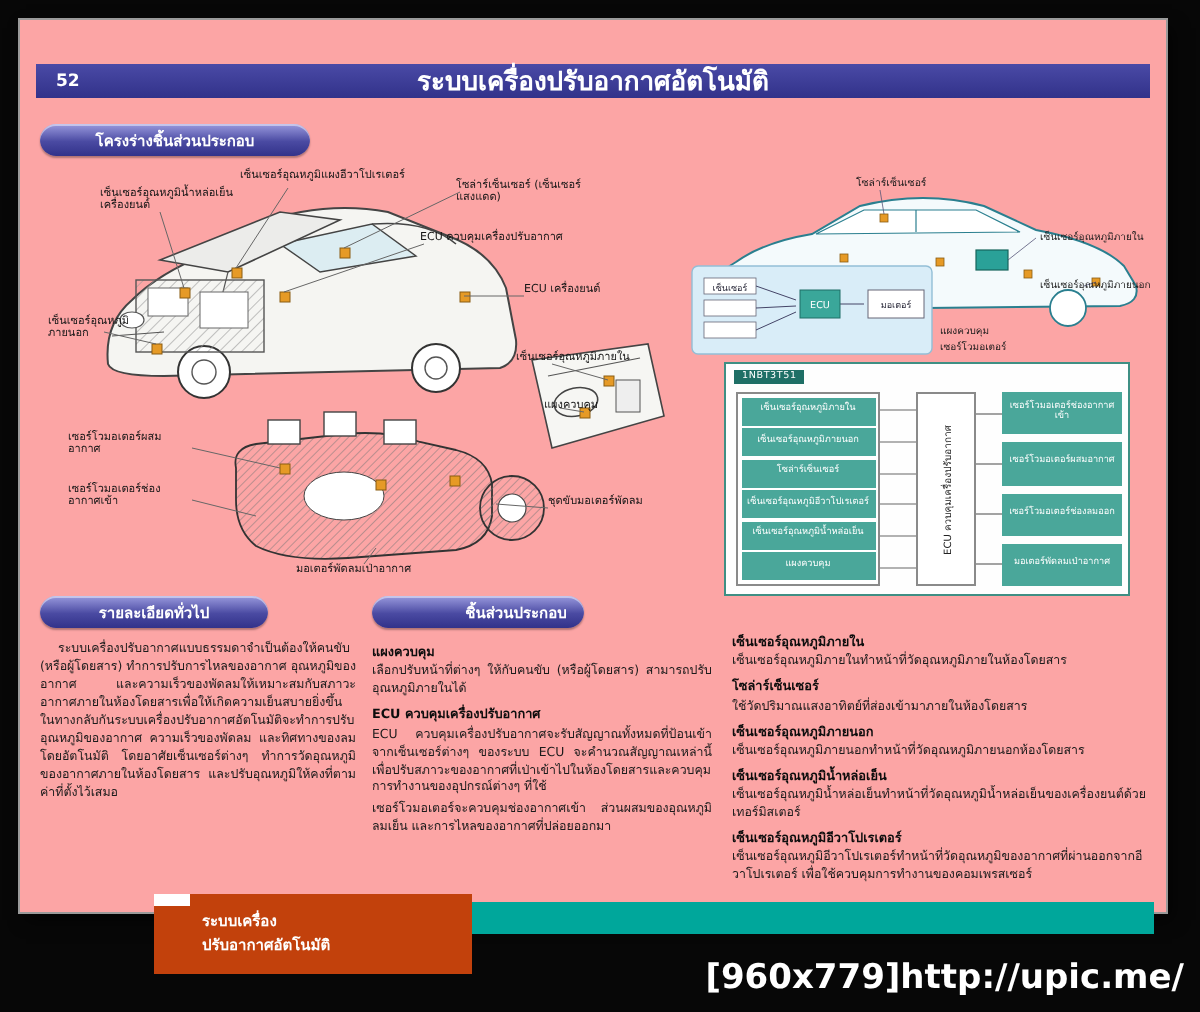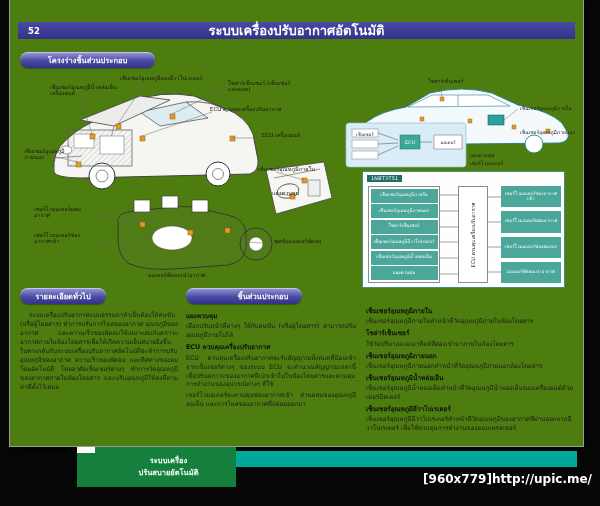--- a/index.html
+++ b/index.html
@@ -1,36 +1,36 @@
 <!DOCTYPE html>
 <html><head>
 <meta charset="utf-8">
 <style>
   * { margin:0; padding:0; box-sizing:border-box; }
   html,body { background:#000; }
   body { font-family:"DejaVu Sans","Liberation Sans",sans-serif; }
   .canvas { position:relative; width:600px; height:506px; background:#070707; overflow:hidden; }
 
-  .page { position:absolute; left:10px; top:0; width:573px; height:446px;
-          background:#4d7c0f; box-shadow:0 0 0 1px #9a9a9a, 3px 4px 8px rgba(0,0,0,.65); }
+  .page { position:absolute; left:10px; top:10px; width:573px; height:446px;
+          background:#fca5a5; box-shadow:0 0 0 1px #9a9a9a, 3px 4px 8px rgba(0,0,0,.65); }
 
   .header-bar { position:absolute; left:8px; top:22px; width:557px; height:17px;
           background:linear-gradient(180deg,#4a4aa6,#32328a); color:#fff;
           display:flex; align-items:center; }
   .page-num { position:absolute; left:10px; font-size:8.5px; font-weight:bold; }
   .page-title { width:100%; text-align:center; font-size:13px; font-weight:bold; }
 
   .badge { position:absolute; height:16px; border-radius:8px;
           background:linear-gradient(180deg,#9a9ade,#4a4aa2 55%,#32328a);
           color:#fff; font-size:7.5px; font-weight:bold;
           display:flex; align-items:center; justify-content:center;
           box-shadow:inset 0 1px 0 rgba(255,255,255,.45), 0 1px 1px rgba(0,0,0,.3); }
   #badge-layout { left:10px; top:52px; width:135px; }
-  #badge-general { left:10px; top:288px; width:86px; }
-  #badge-components { left:176px; top:288px; width:116px;padding-left:38px; }
+  #badge-general { left:10px; top:288px; width:114px; }
+  #badge-components { left:176px; top:288px; width:106px;padding-left:38px; }
 
   .diagram-left { position:absolute; left:12px; top:72px; width:318px; height:214px; }
   .diagram-left svg { position:absolute; left:0; top:0; }
   .dlabel { position:absolute; font-size:5.5px; line-height:1.15; color:#161616; }
 
   .diagram-tr { position:absolute; left:332px; top:77px; width:243px; height:92px; }
 
   .block-diagram { position:absolute; left:352px; top:171px; width:203px; height:117px;
           border:1px solid #3f8f84; background:#fefefe; }
   .bd-code { position:absolute; left:4px; top:3px; background:#1f6f66; color:#fff;
@@ -51,27 +51,27 @@
 
   .col { position:absolute; font-size:6.2px; line-height:1.45; color:#1b1b1b; text-align:justify; }
   #col1 { left:10px; top:311px; width:158px; }
   #col1 p { text-indent:9px; }
   #col2 { left:176px; top:309px; width:170px; }
   #col3 { left:356px; top:304px; width:210px; }
   .col h4 { font-size:6.4px; font-weight:bold; margin:3px 0 1px; color:#0d0d0d; }
   .col p { margin:0 0 2px; }
 
   .footer-tab { position:absolute; left:77px; top:447px; width:159px; height:40px;
-          background:#15803d; color:#fff; padding:8px 0 0 24px;
-          font-size:7.5px; font-weight:bold; line-height:1.55;text-align:center; }
+          background:#c2410c; color:#fff; padding:8px 0 0 24px;
+          font-size:7.5px; font-weight:bold; line-height:1.55; }
   .tab-notch { position:absolute; left:0; top:0; width:18px; height:6px; background:#fff; }
   .footer-bar { position:absolute; left:236px; top:451px; width:341px; height:16px; background:#00a79b; }
 
-  .watermark { position:absolute; right:8px; bottom:20px; color:#fff;
-          font-size:12px; font-weight:bold; }
+  .watermark { position:absolute; right:8px; bottom:7px; color:#fff;
+          font-size:17px; font-weight:bold; }
 </style>
 </head>
 <body>
 
 <div class="canvas">
   <div class="page">
 
     <div class="header-bar">
       <span class="page-num">52</span>
       <span class="page-title">ระบบเครื่องปรับอากาศอัตโนมัติ</span>
@@ -266,18 +266,18 @@
       <h4>เซ็นเซอร์อุณหภูมิน้ำหล่อเย็น</h4>
       <p>เซ็นเซอร์อุณหภูมิน้ำหล่อเย็นทำหน้าที่วัดอุณหภูมิน้ำหล่อเย็นของเครื่องยนต์ด้วยเทอร์มิสเตอร์</p>
       <h4>เซ็นเซอร์อุณหภูมิอีวาโปเรเตอร์</h4>
       <p>เซ็นเซอร์อุณหภูมิอีวาโปเรเตอร์ทำหน้าที่วัดอุณหภูมิของอากาศที่ผ่านออกจากอีวาโปเรเตอร์ เพื่อใช้ควบคุมการทำงานของคอมเพรสเซอร์</p>
     </div>
   </div>
 
   <div class="footer-tab">
     <span class="tab-notch"></span>
     <span>ระบบเครื่อง</span><br>
-    <span>ปรันสบายยัตโนมัติ</span>
+    <span>ปรับอากาศอัตโนมัติ</span>
   </div>
   <div class="footer-bar"></div>
 
   <div class="watermark">[960x779]http://upic.me/</div>
 </div>
 
 </body></html>

